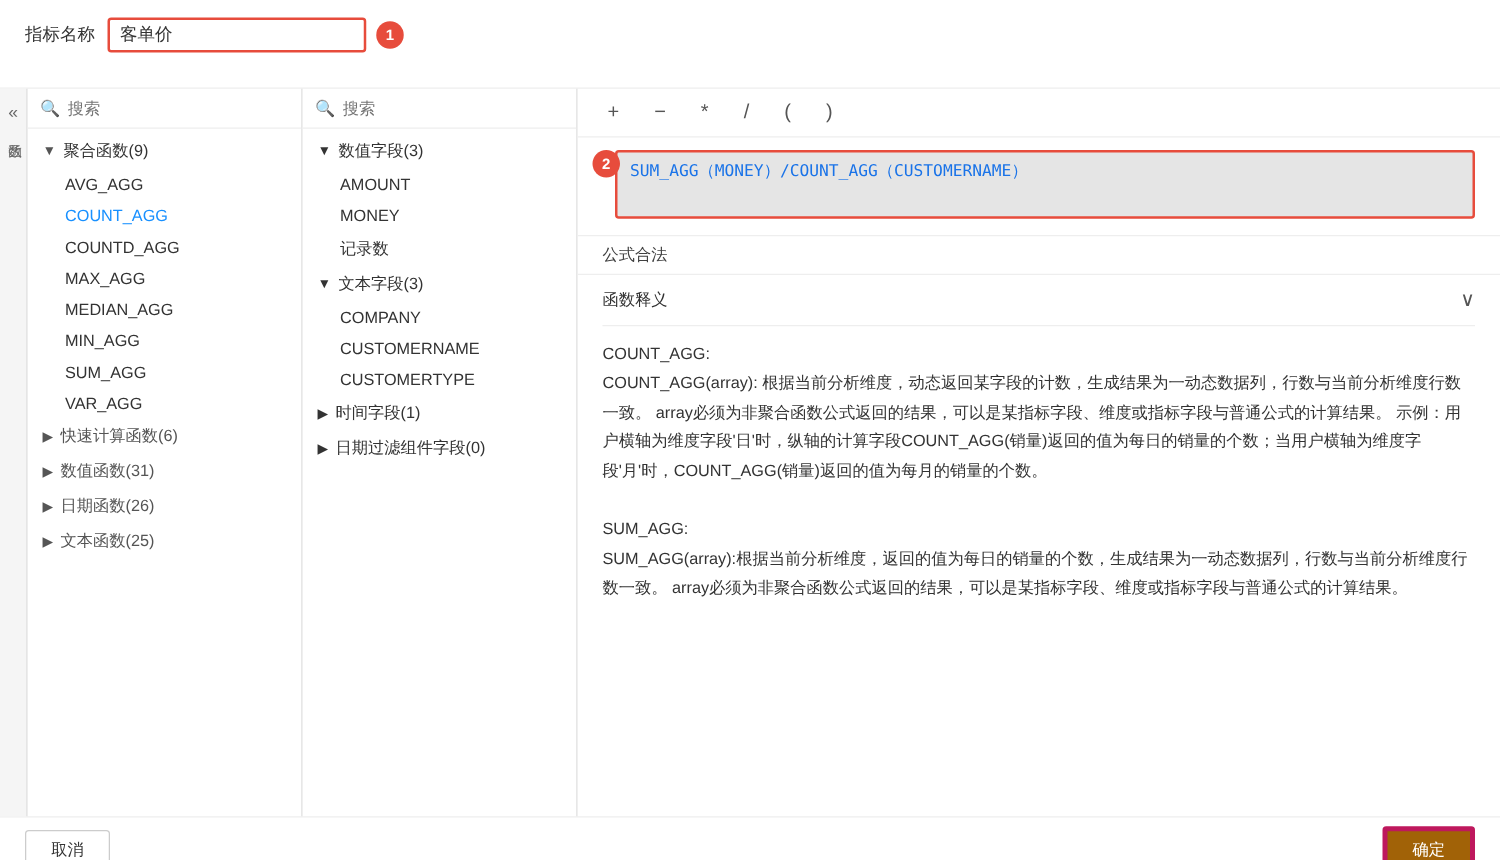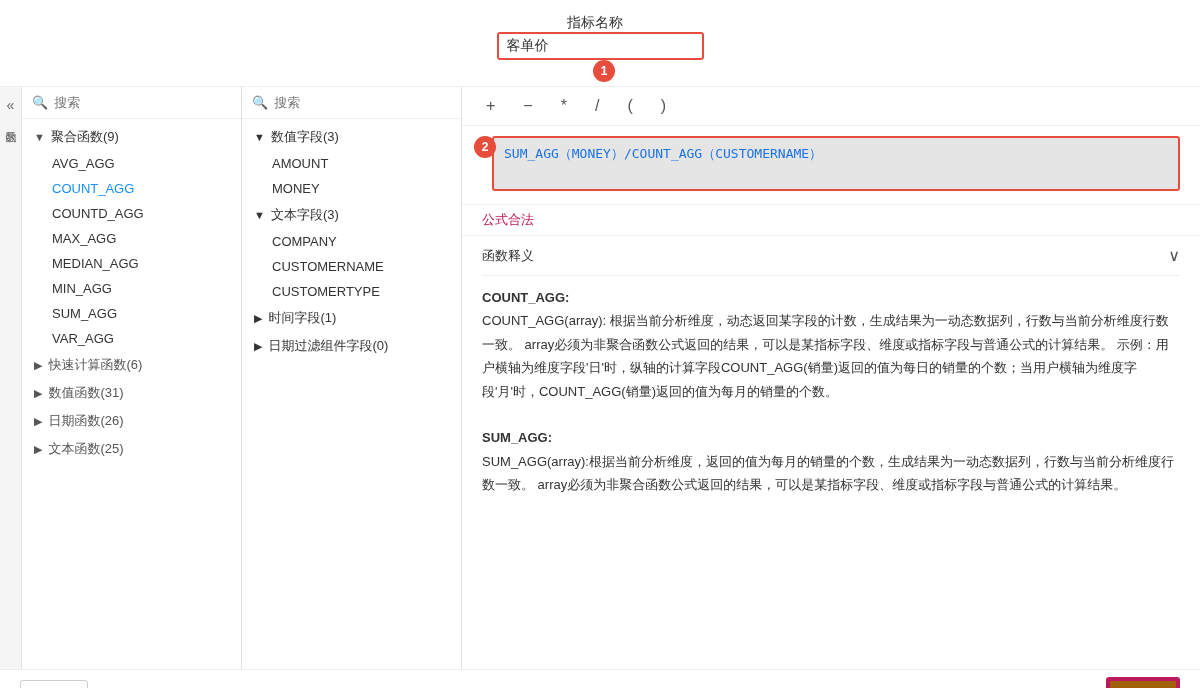--- a/index.html
+++ b/index.html
@@ -1,21 +1,20 @@
 <!DOCTYPE html>
 <html><head>
   <meta charset="utf-8">
   <style>
     * { box-sizing: border-box; margin: 0; padding: 0; }
     body { font-family: 'PingFang SC', 'Microsoft YaHei', sans-serif; font-size: 13px; background: #fff; color: #333; width: 1200px; height: 688px; overflow: hidden; }
 
     .header-row {
-      display: flex; align-items: center; padding: 14px 20px 4px 20px;
+      display: flex; align-items: center; padding: 14px 20px 28px 20px;
       border-bottom: 1px solid #eee;
-      flex-direction: column;
     }
     .header-label { font-size: 14px; color: #333; margin-right: 10px; }
     .header-input {
       border: 2px solid #e74c3c; border-radius: 3px; padding: 4px 8px;
       font-size: 14px; width: 207px; outline: none; color: #333;
     }
     .badge-circle {
       display: inline-flex; align-items: center; justify-content: center;
       width: 22px; height: 22px; border-radius: 50%; background: #e74c3c;
       color: #fff; font-size: 12px; font-weight: bold; margin-left: 8px;
@@ -92,33 +91,33 @@
       position: absolute; left: 8px; top: 12px;
     }
     .expr-textarea {
       border: 2px solid #e74c3c; border-radius: 3px; padding: 6px 10px;
       font-size: 13px; color: #1a73e8; background: #e5e5e5;
       width: 100%; min-height: 40px; font-family: monospace;
       resize: none; outline: none; line-height: 1.5;
     }
 
     .formula-status {
-      padding: 6px 20px; font-size: 13px; color: #be185d; border-bottom: 1px solid #eee;
+      padding: 6px 20px; font-size: 13px; color: #404040; border-bottom: 1px solid #eee;
     }
 
     .func-def-section {
       flex: 1; overflow-y: auto; padding: 0 20px;
     }
     .func-def-header {
       display: flex; align-items: center; justify-content: space-between;
       padding: 10px 0; border-bottom: 1px solid #eee; cursor: pointer;
     }
     .func-def-title { font-size: 13px; color: #333; text-align: center; }
     .func-def-content { padding: 10px 0; font-size: 13px; color: #333; line-height: 1.8; }
-    .func-def-content strong { font-weight: bold; }
+    .func-def-content strong { font-weight: normal; }
 
     
     .footer {
       display: flex; justify-content: space-between; align-items: center;
       padding: 10px 20px; border-top: 1px solid #eee; gap: 10px; height: 52px;
     }
     .btn-cancel {
       padding: 6px 20px; border: 1px solid #ccc; border-radius: 3px;
       background: #fff; font-size: 13px; cursor: pointer; color: #333;
     }
@@ -193,20 +192,21 @@
       <input class="search-input" placeholder="搜索" type="text" style="">
     </div>
     <div class="field-list">
 
       <div class="field-group-header">
         <span class="arrow">▼</span>
         <span>数值字段(3)</span>
       </div>
       <div class="field-item">AMOUNT</div>
       <div class="field-item">MONEY</div>
+      <div class="field-item">记录数</div>
 
       <div class="field-group-header">
         <span class="arrow">▼</span>
         <span>文本字段(3)</span>
       </div>
       <div class="field-item">COMPANY</div>
       <div class="field-item">CUSTOMERNAME</div>
       <div class="field-item">CUSTOMERTYPE</div>
 
       <div class="field-group-header">
@@ -242,21 +242,21 @@
     <div class="func-def-section">
       <div class="func-def-header">
         <span class="func-def-title">函数释义</span>
         <span style="font-size:16px; color:#555;">∨</span>
       </div>
       <div class="func-def-content">
         <p><strong>COUNT_AGG:</strong></p>
         <p>COUNT_AGG(array): 根据当前分析维度，动态返回某字段的计数，生成结果为一动态数据列，行数与当前分析维度行数一致。 array必须为非聚合函数公式返回的结果，可以是某指标字段、维度或指标字段与普通公式的计算结果。 示例：用户横轴为维度字段'日'时，纵轴的计算字段COUNT_AGG(销量)返回的值为每日的销量的个数；当用户横轴为维度字段'月'时，COUNT_AGG(销量)返回的值为每月的销量的个数。</p>
         <br>
         <p><strong>SUM_AGG:</strong></p>
-        <p>SUM_AGG(array):根据当前分析维度，返回的值为每月的销量的个数，生成结果为一动态数据列，行数与当前分析维度行数一致。 array必须为非聚合函数公式返回的结果，可以是某指标字段、维度或指标字段与普通公式的计算结果。</p>
+        <p>SUM_AGG(array):根据当前分析维度，返回的值为每日的销量的个数，生成结果为一动态数据列，行数与当前分析维度行数一致。 array必须为非聚合函数公式返回的结果，可以是某指标字段、维度或指标字段与普通公式的计算结果。</p>
       </div>
     </div>
   </div>
 
 </div>
 
 <div class="footer">
   <button class="btn-cancel">取消</button>
   <div class="btn-confirm-wrap" style="position:relative;">
     <button class="btn-confirm">确定</button>

